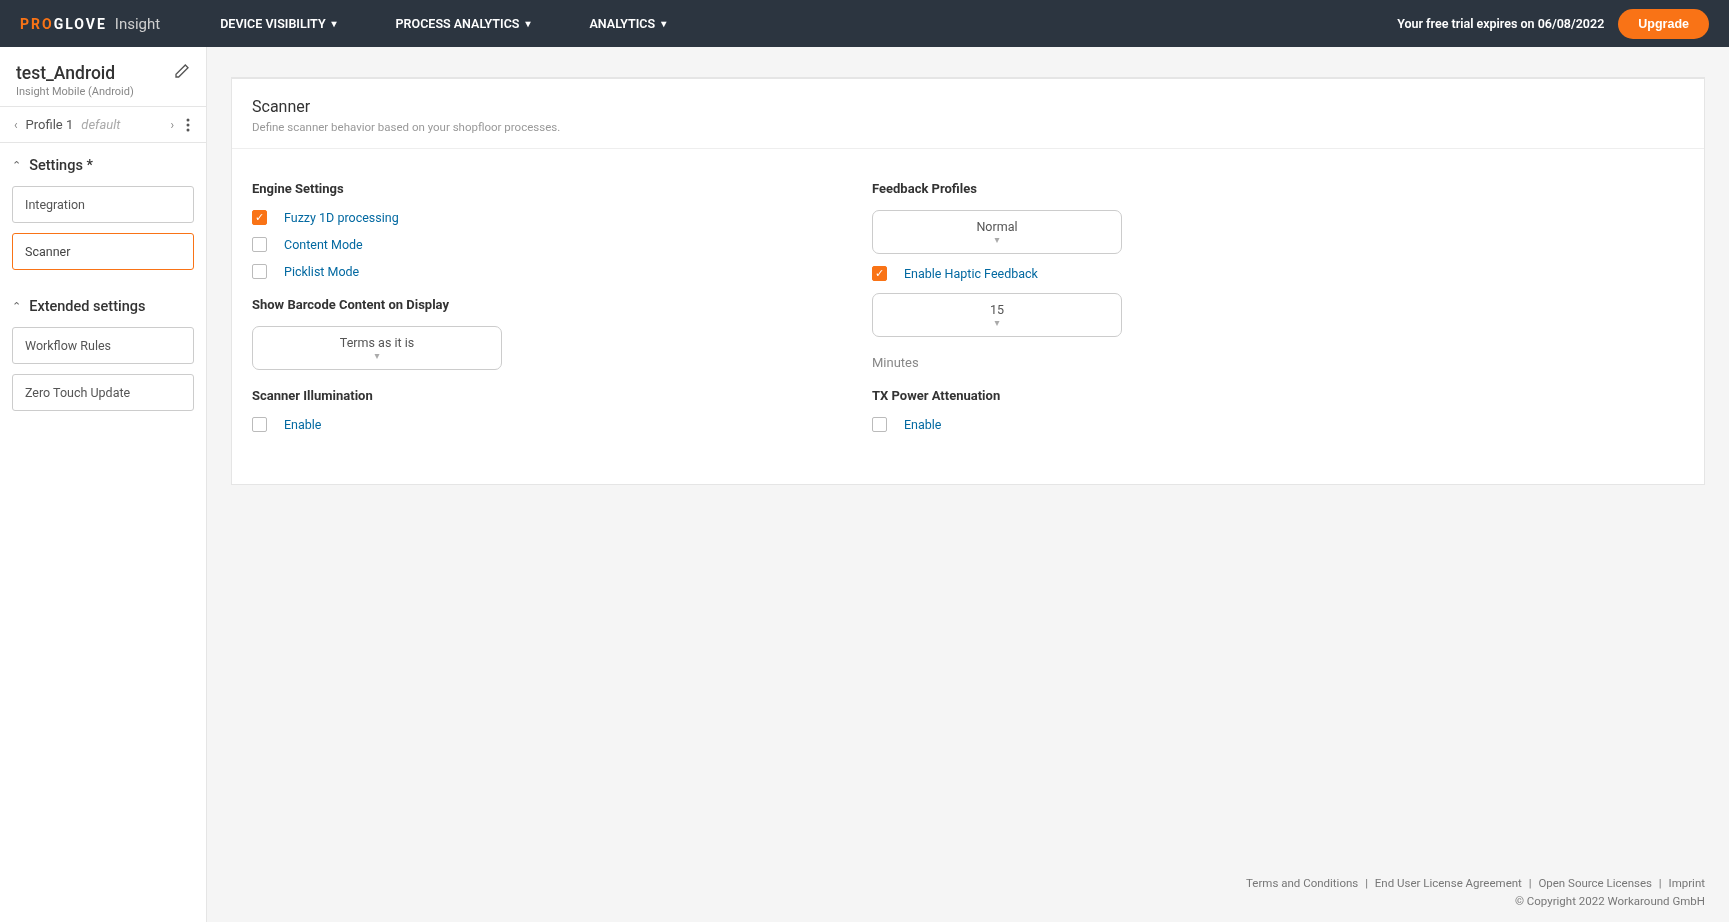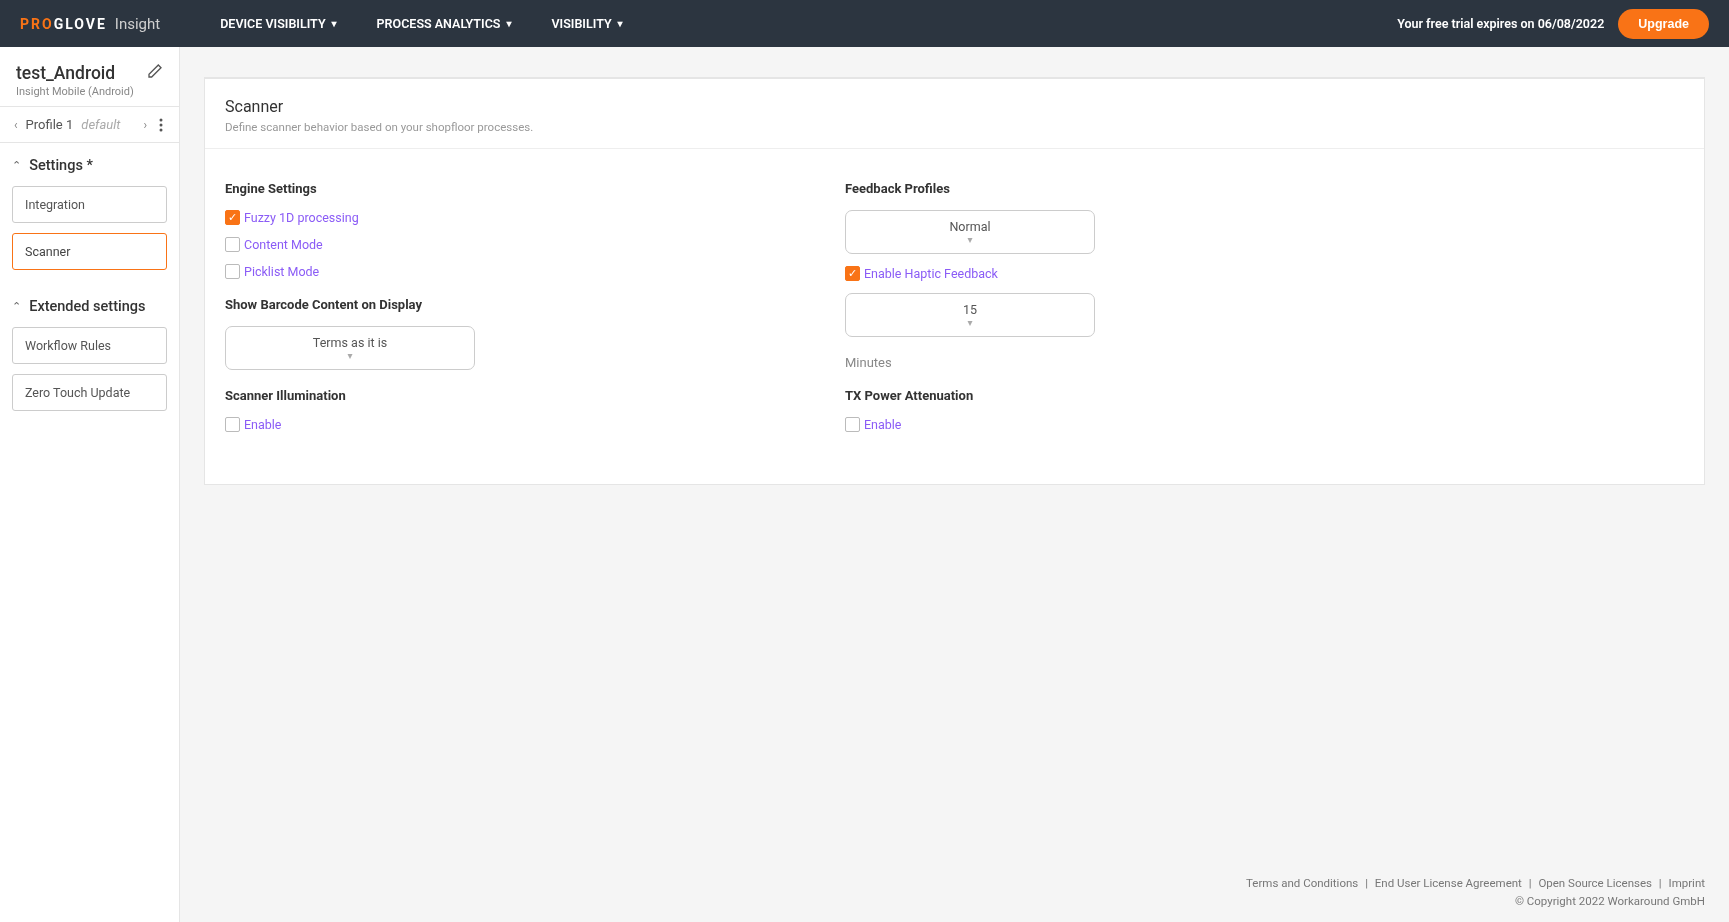--- a/index.html
+++ b/index.html
@@ -2,27 +2,27 @@
 <html><head>
 <meta charset="utf-8">
 <style>
 * { box-sizing: border-box; margin: 0; padding: 0; }
 body { font-family: -apple-system, BlinkMacSystemFont, "Segoe UI", Roboto, Arial, sans-serif; background: #f5f5f5; color: #333; height: 100vh; overflow: hidden; display: flex; flex-direction: column; }
 .topbar { background: #2c3540; color: #fff; height: 47px; display: flex; align-items: center; padding: 0 20px; }
 .logo { display: flex; align-items: baseline; gap: 8px; margin-right: 60px; }
 .logo-pro { color: #f97316; font-weight: 700; letter-spacing: 2px; font-size: 14px; }
 .logo-glove { color: #fff; font-weight: 700; letter-spacing: 2px; font-size: 14px; }
 .logo-insight { color: #d0d0d0; font-size: 15px; font-weight: 400; }
-.nav { display: flex; gap: 40px; flex: 1; }
+.nav { display: flex; gap: 59px; flex: 1; }
 .nav-item { color: #fff; font-size: 12.5px; font-weight: 600; display: flex; align-items: center; gap: 6px; cursor: pointer; }
 .chev-down { font-size: 10px; }
 .trial-text { color: #fff; font-size: 12.5px; font-weight: 600; margin-right: 14px; }
 .upgrade-btn { background: #f97316; color: #fff; border: none; border-radius: 20px; padding: 8px 20px; font-size: 12.5px; font-weight: 600; cursor: pointer; }
 .content { flex: 1; display: flex; min-height: 0; }
-.sidebar { width: 180px; background: #fff; border-right: 1px solid #e5e5e5; display: flex; flex-direction: column; }
+.sidebar { width: 207px; background: #fff; border-right: 1px solid #e5e5e5; display: flex; flex-direction: column; }
 .sb-header { padding: 16px 16px 8px 16px; display: flex; justify-content: space-between; align-items: flex-start; }
 .sb-title { font-size: 17.5px; font-weight: 500; color: #333; }
 .sb-subtitle { font-size: 11px; color: #888; margin-top: 2px; }
 .edit-icon { cursor: pointer; color: #555; }
 .profile-row { display: flex; align-items: center; justify-content: space-between; padding: 10px 14px; border-top: 1px solid #e5e5e5; border-bottom: 1px solid #e5e5e5; }
 .profile-main { display: flex; align-items: center; gap: 8px; color: #555; font-size: 13px; }
 .profile-default { color: #aaa; font-style: italic; }
 .chev-left, .chev-right { color: #888; font-size: 12px; cursor: pointer; }
 .dots-icon { cursor: pointer; color: #555; padding: 0 2px; }
 .sb-section { padding: 14px 12px 4px 12px; }
@@ -35,21 +35,21 @@
 .cancel-btn { width: 100%; background: none; border: none; color: #f97316; font-size: 12px; font-weight: 700; padding: 14px 0; cursor: pointer; margin-top: 20px; }
 .main { flex: 1; display: flex; flex-direction: column; overflow: auto; }
 .panel { background: #fff; margin: 30px 24px 0 24px; border: 1px solid #e5e5e5; border-top: 2px solid #e5e5e5; }
 .panel-head { padding: 18px 20px 14px 20px; border-bottom: 1px solid #eee; }
 .panel-title { font-size: 16px; color: #333; font-weight: 400; }
 .panel-desc { font-size: 11.5px; color: #999; margin-top: 4px; }
 .panel-body { padding: 20px 20px 40px 20px; display: flex; gap: 60px; }
 .col { flex: 1; max-width: 560px; }
 .group-title { font-size: 13px; font-weight: 700; color: #333; margin-bottom: 14px; margin-top: 18px; }
 .group-title:first-child { margin-top: 12px; }
-.checkbox-row { display: flex; gap: 4px; margin-bottom: 12px; font-size: 12.5px; color: #8b5cf6; }
+.checkbox-row { display: flex; gap: 17px; margin-bottom: 12px; font-size: 12.5px; color: #0369a1; }
 .cb { width: 15px; height: 15px; border: 1.5px solid #bbb; border-radius: 2px; display: inline-flex; align-items: center; justify-content: center; cursor: pointer; flex-shrink: 0; }
 .cb.checked { background: #f97316; border-color: #f97316; color: #fff; }
 .cb.checked::after { content: "✓"; font-size: 11px; line-height: 1; }
 .select { border: 1px solid #ccc; border-radius: 7px; padding: 8px 10px; font-size: 12.5px; color: #555; display: flex; justify-content: space-between; align-items: center; cursor: pointer; background: #fff; max-width: 250px; flex-direction: column; }
 .select-wide { max-width: 250px; }
 .select .sel-chev { color: #aaa; font-size: 10px; }
 .hint { font-size: 13px; color: #888; margin-top: 18px; }
 .footer { margin-top: auto; text-align: right; padding: 18px 24px 14px 0; font-size: 11.5px; color: #777; }
 .footer a { color: #777; text-decoration: none; }
 .footer-sep { margin: 0 4px; }
@@ -66,21 +66,21 @@
   <div class="nav">
     <div class="nav-item">
       <span>DEVICE VISIBILITY</span>
       <span class="chev-down">▾</span>
     </div>
     <div class="nav-item">
       <span>PROCESS ANALYTICS</span>
       <span class="chev-down">▾</span>
     </div>
     <div class="nav-item">
-      <span>VISIBILITY</span>
+      <span>ANALYTICS</span>
       <span class="chev-down">▾</span>
     </div>
   </div>
   <div class="trial-text">Your free trial expires on 06/08/2022</div>
   <button class="upgrade-btn">Upgrade</button>
 </div>
 
 <div class="content">
 
   <div class="sidebar">

